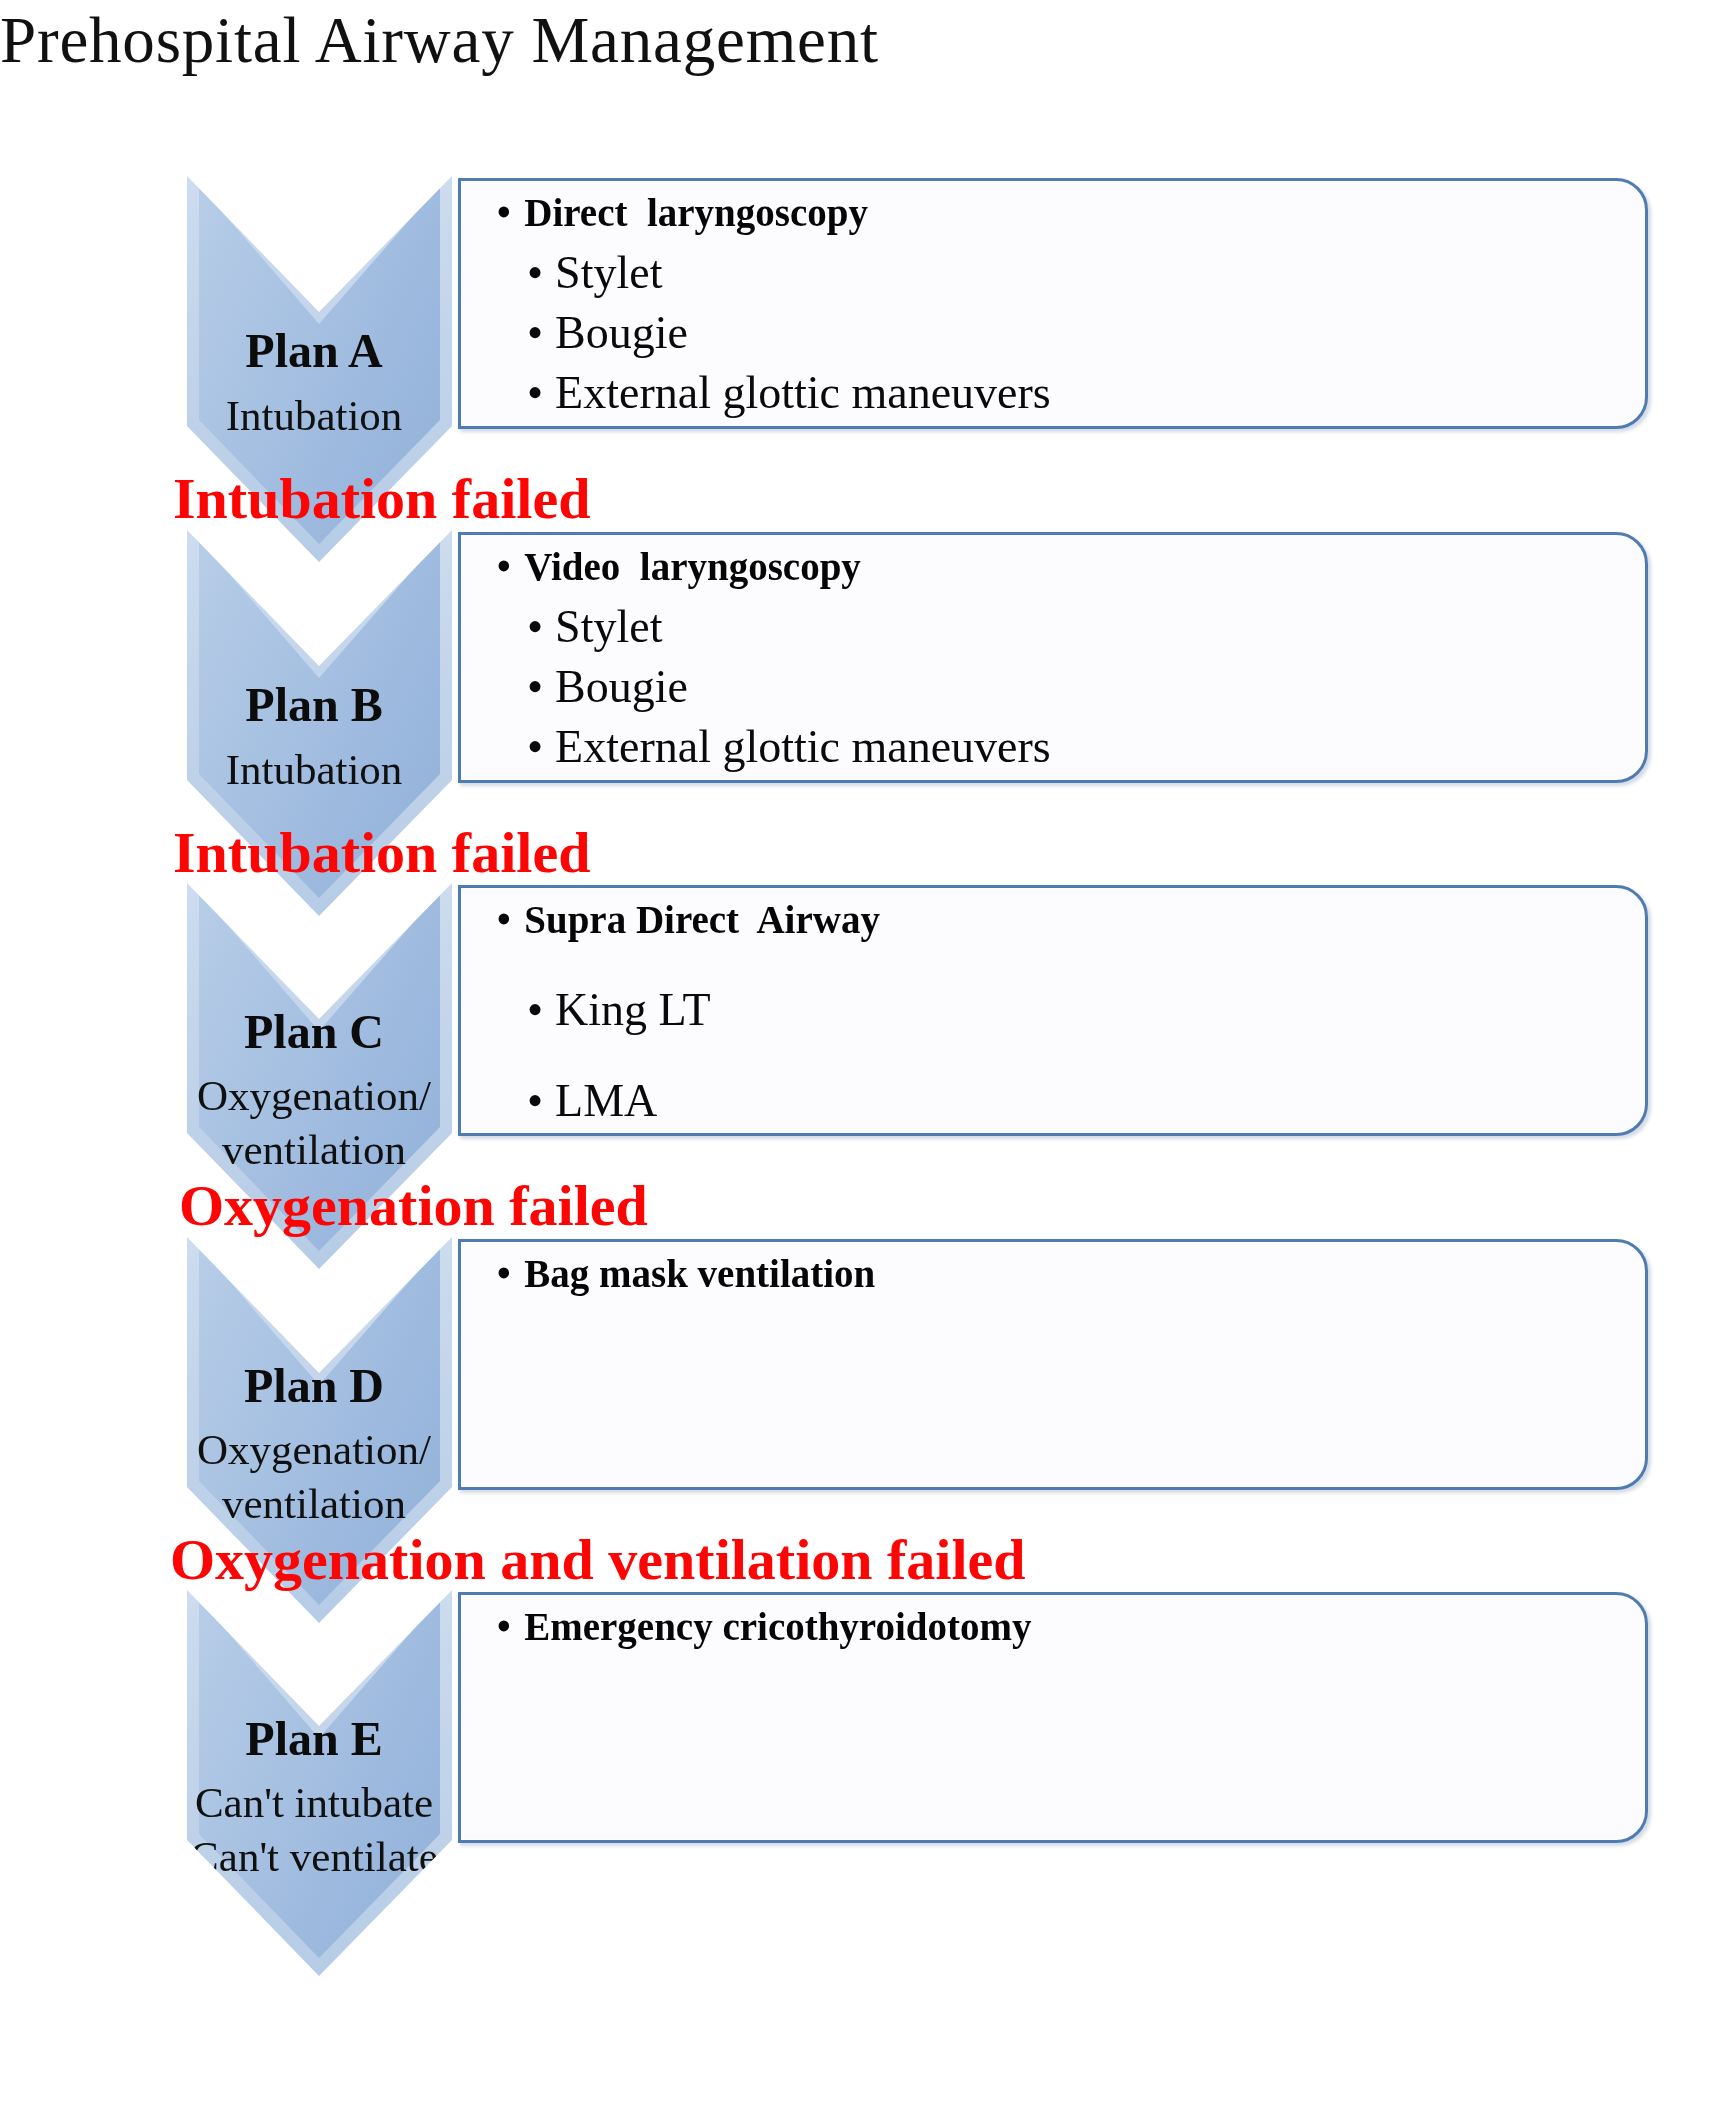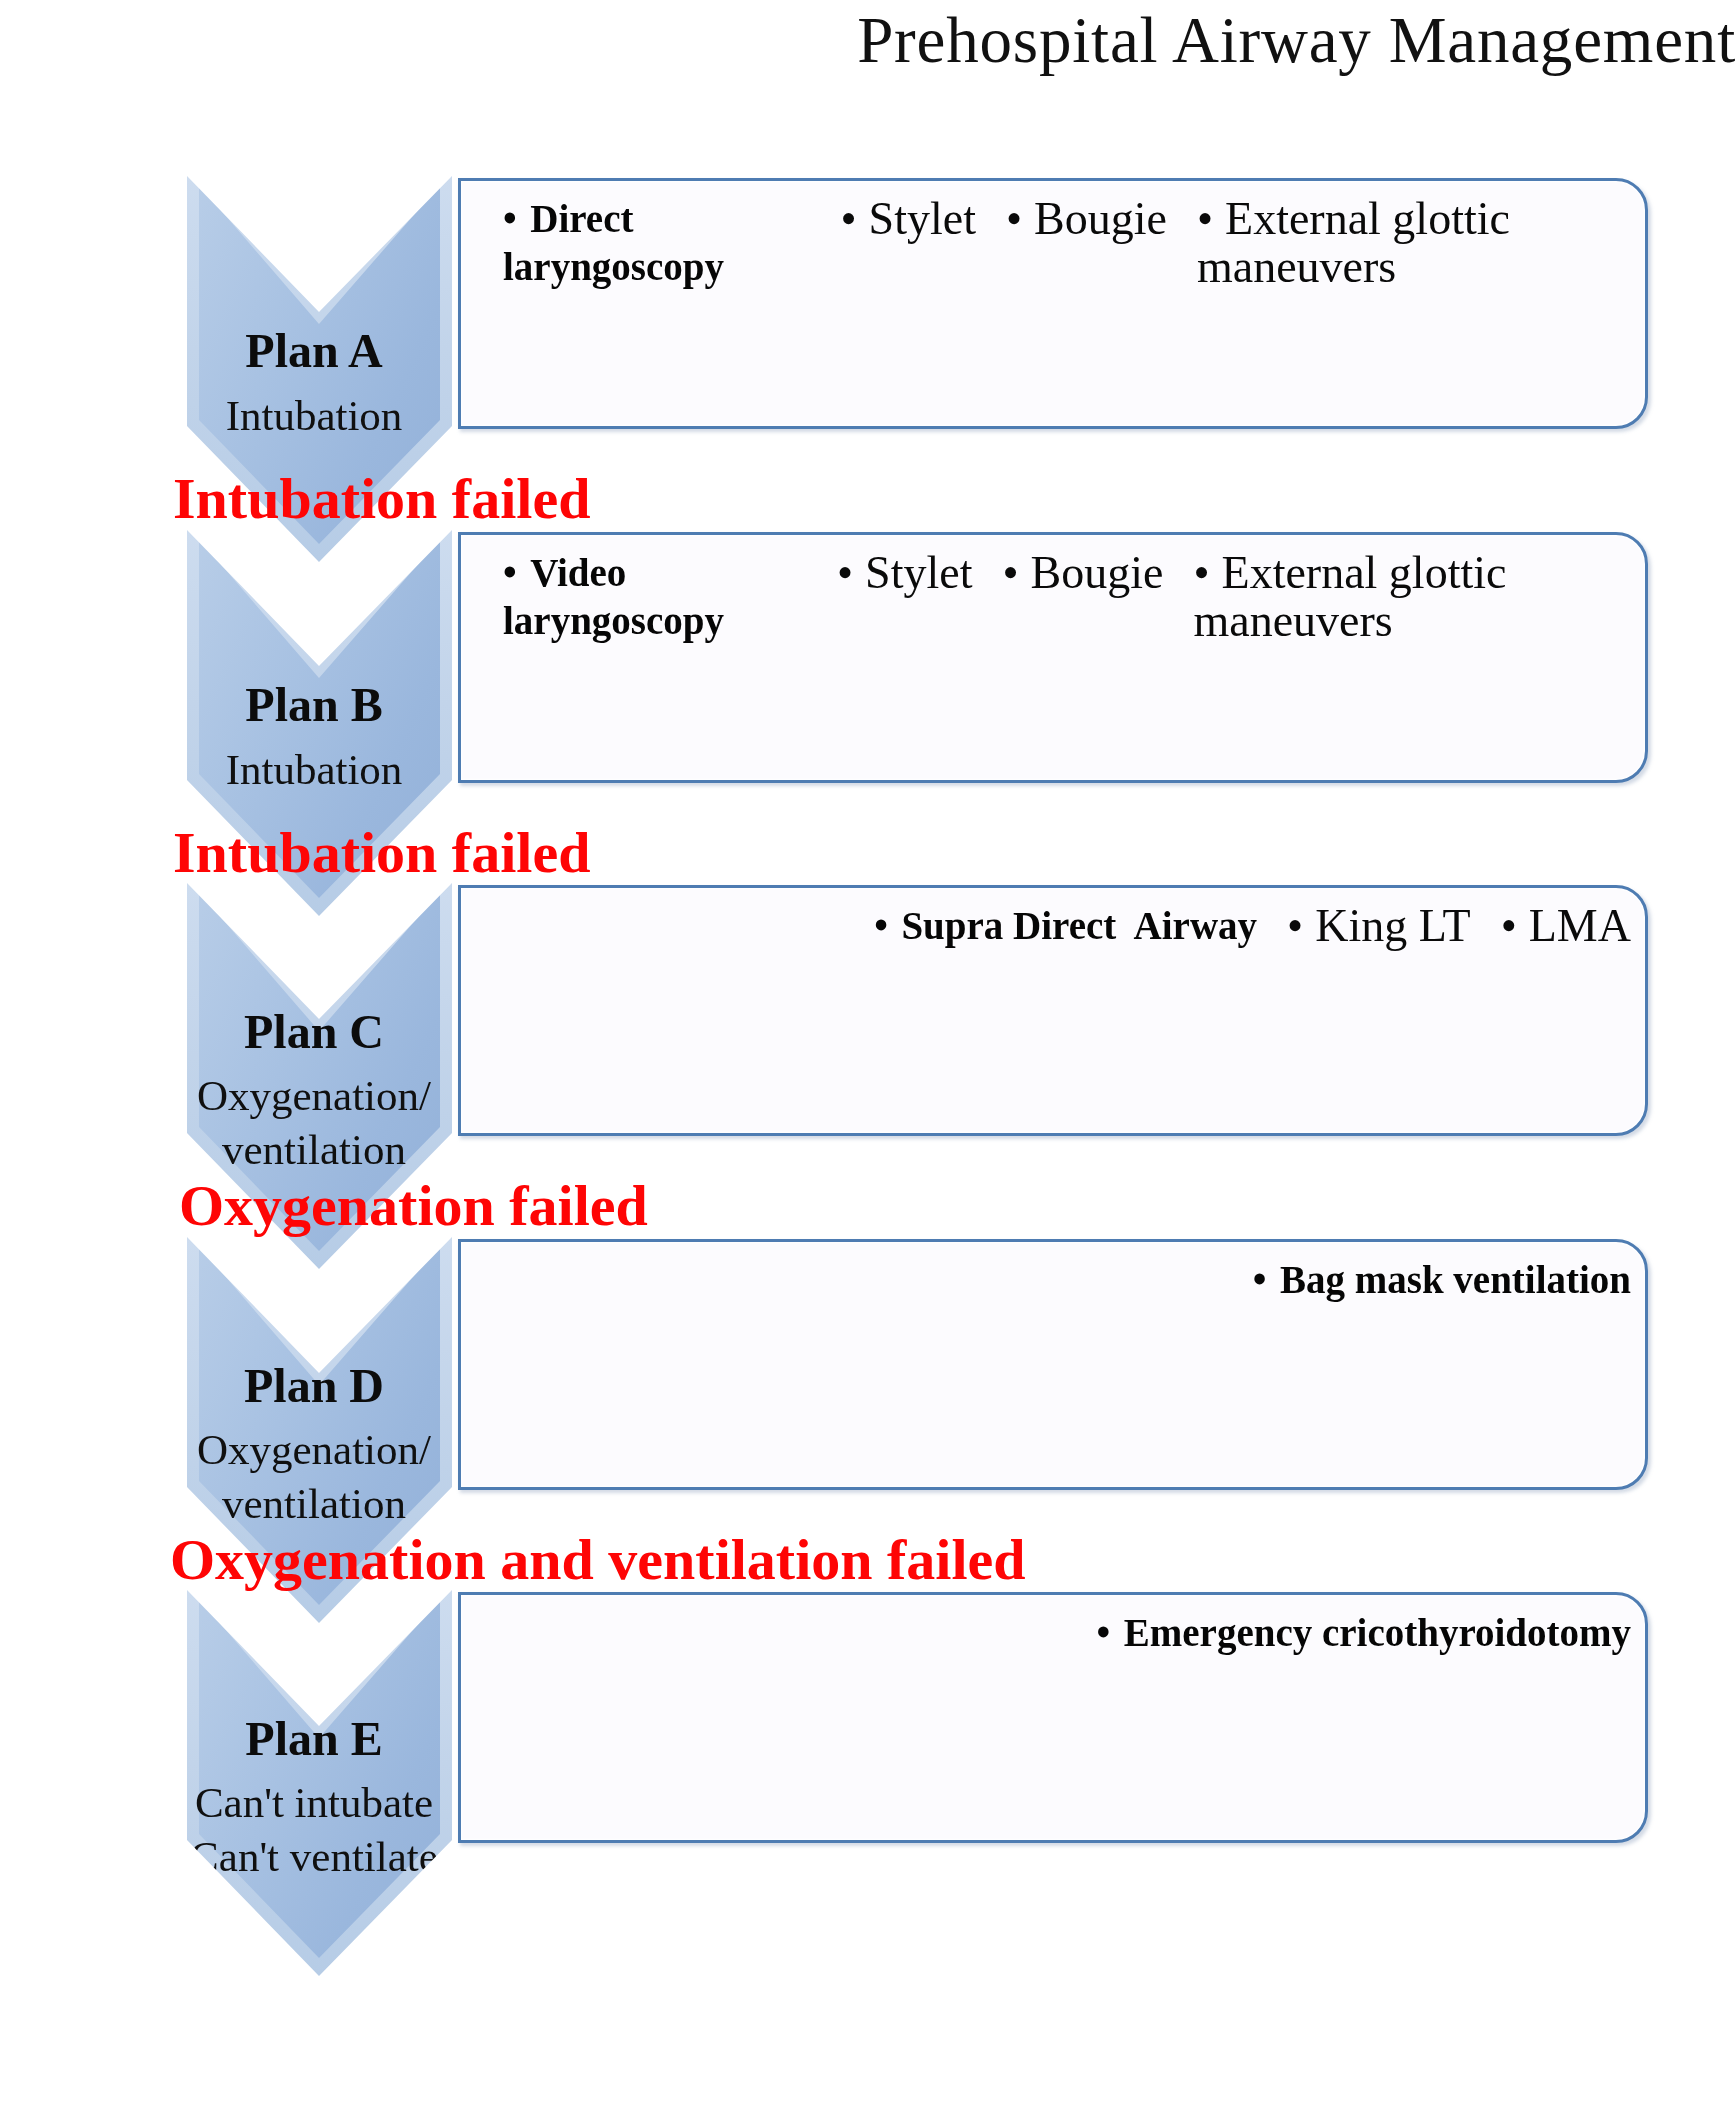--- a/index.html
+++ b/index.html
@@ -5,21 +5,21 @@
   html,body{margin:0;padding:0;background:#ffffff;}
   #canvas{
     position:relative;
     width:1736px;height:2119px;
     background:#ffffff;
     font-family:"Liberation Serif","DejaVu Serif",serif;
     overflow:hidden;
   }
   .page-title{
     position:absolute;left:0;top:6px;width:1736px;
-    text-align:right;
+    text-align:left;
     font-size:65px;line-height:1.05;
     color:#111111;letter-spacing:0.8px;
   }
   
   .row{position:absolute;left:0;width:1736px;height:386px;}
   .row-0{top:176px;} .row-1{top:530px;} .row-2{top:883px;}
   .row-3{top:1237px;} .row-4{top:1590px;text-decoration:underline;}
 
   
   .chevron{
@@ -49,22 +49,22 @@
   .content-box{
     position:absolute;left:458px;top:1.5px;width:1190px;height:251px;
     background:#fcfbfe;
     border:3px solid #4e7cb2;
     border-radius:0 32px 32px 0;
     box-sizing:border-box;
     box-shadow:2.3px 3px 3.8px rgba(130,150,180,.35), inset 0 0 0 1.5px rgba(255,255,255,.65);
   }
   .box-list{
     position:absolute;inset:0;
-    display:flex;flex-direction:row;justify-content:flex-end;
-    padding-left:28px;margin:14px;list-style:none;
+    display:flex;flex-direction:column;justify-content:space-between;
+    padding-left:28px;margin:8px;list-style:none;
   }
   .bullet-l1{
     font-size:39px;font-weight:bold;color:#060606;line-height:48px;
     white-space:pre-wrap;
   }
   .bullet-l1::before{content:"\2022";font-weight:bold;margin-right:13.6px;}
   .bullet-l2{
     font-size:46px;font-weight:normal;color:#0a0a0a;line-height:48px;
     margin-left:30px;white-space:pre-wrap;
   }

